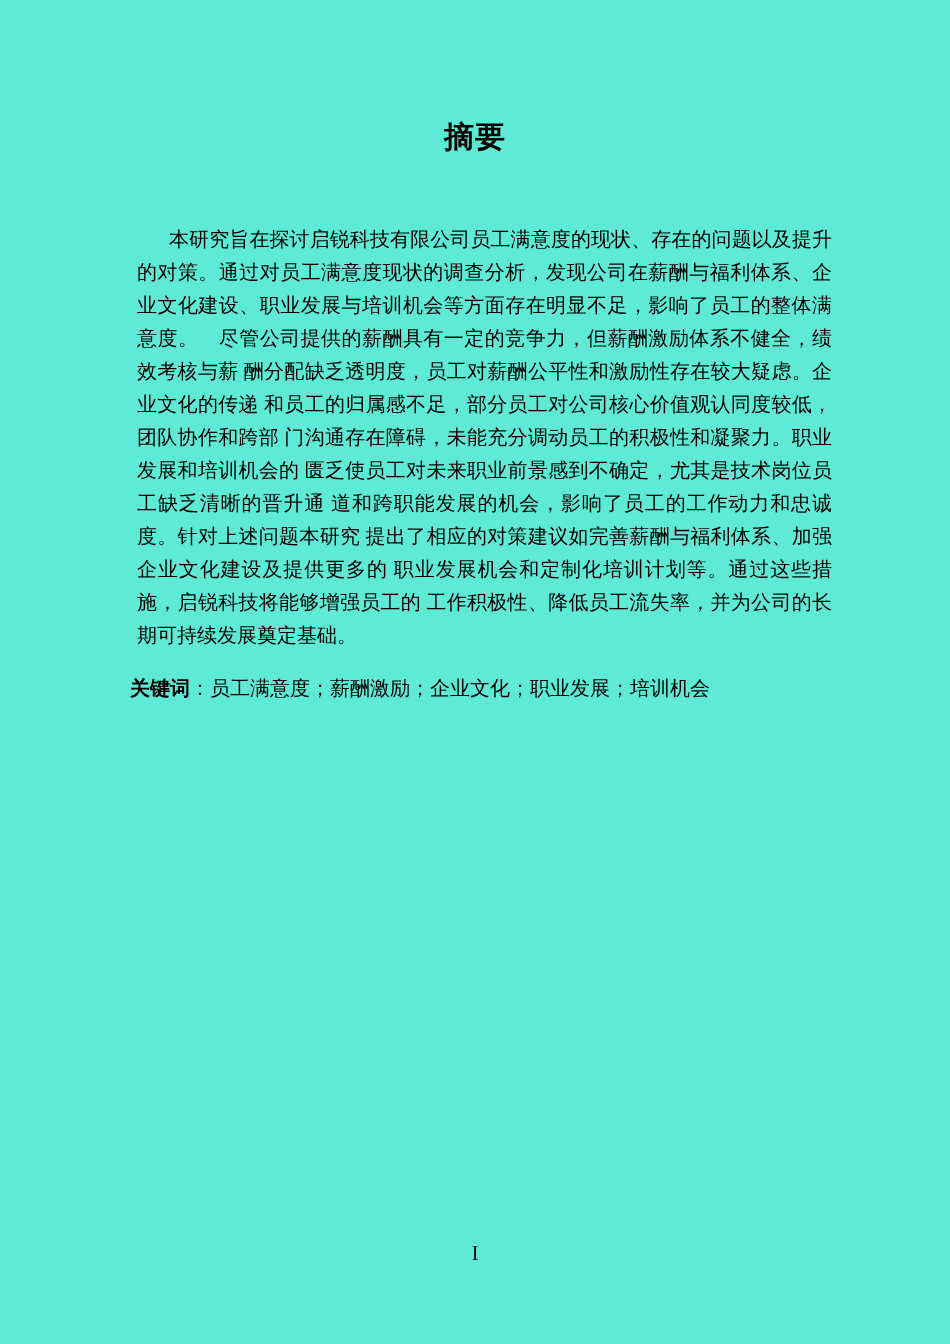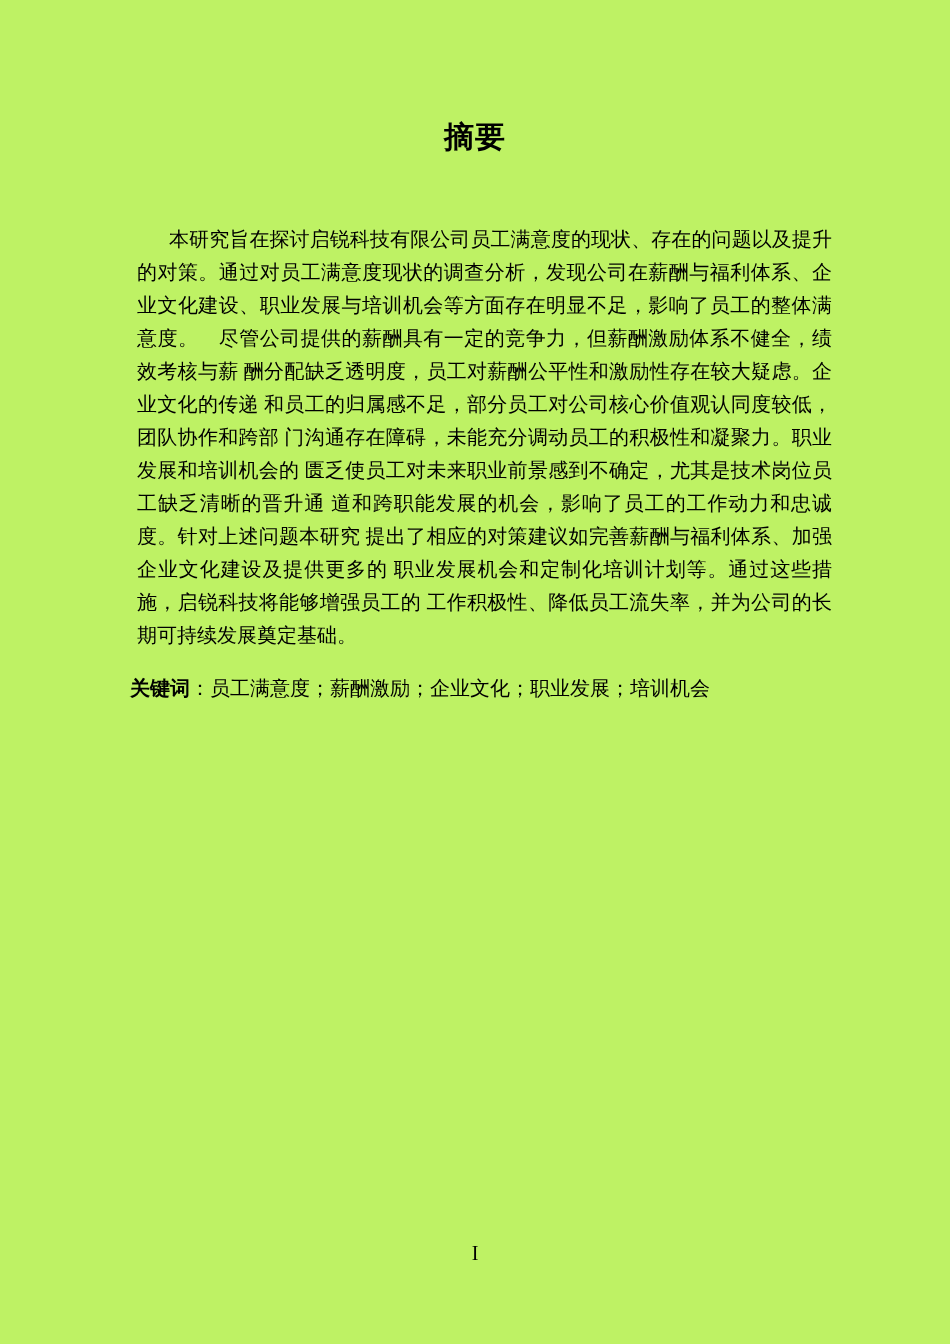--- a/index.html
+++ b/index.html
@@ -11,21 +11,21 @@
     width: 950px;
     height: 1344px;
     position: relative;
     font-family: "Liberation Serif", "DejaVu Serif", serif;
     color: #000000;
     overflow: hidden;
   }
   .doc-page {
     position: absolute;
     inset: 0;
-    background: #bef264;
+    background: #5eead4;
   }
   .doc-title {
     position: absolute;
     top: 119px;
     left: 0;
     width: 100%;
     text-align: center;
     font-size: 30px;
     font-weight: bold;
     line-height: 36px;

